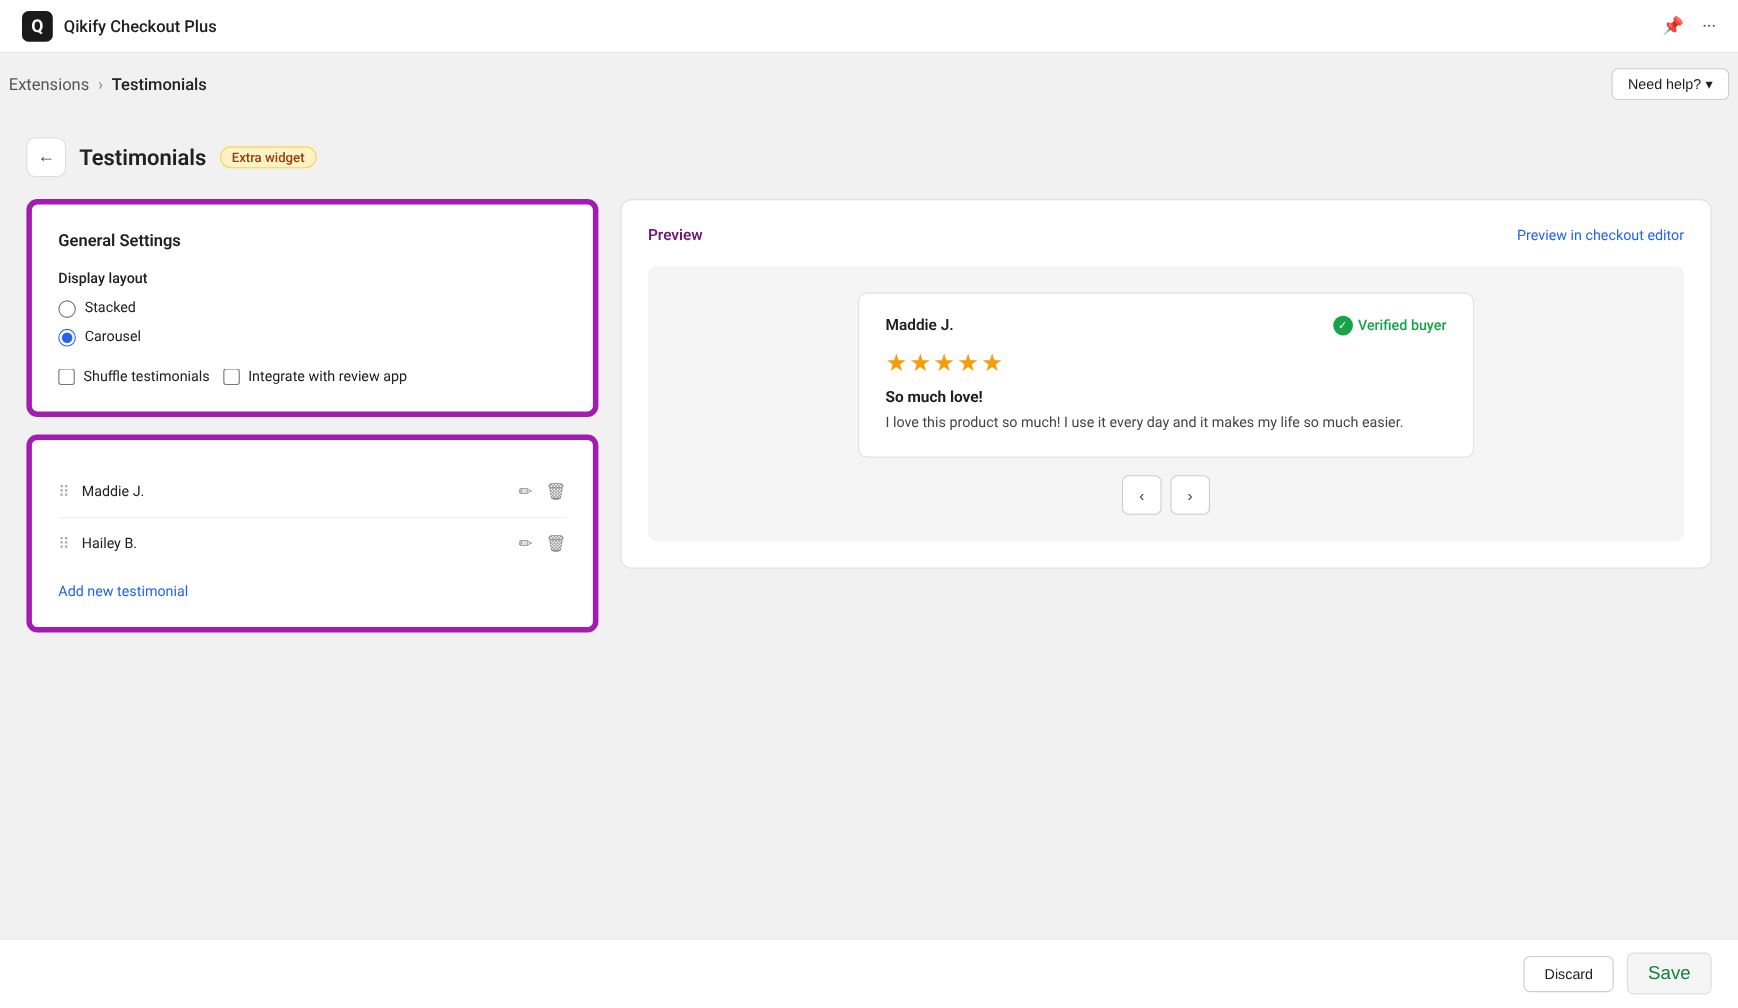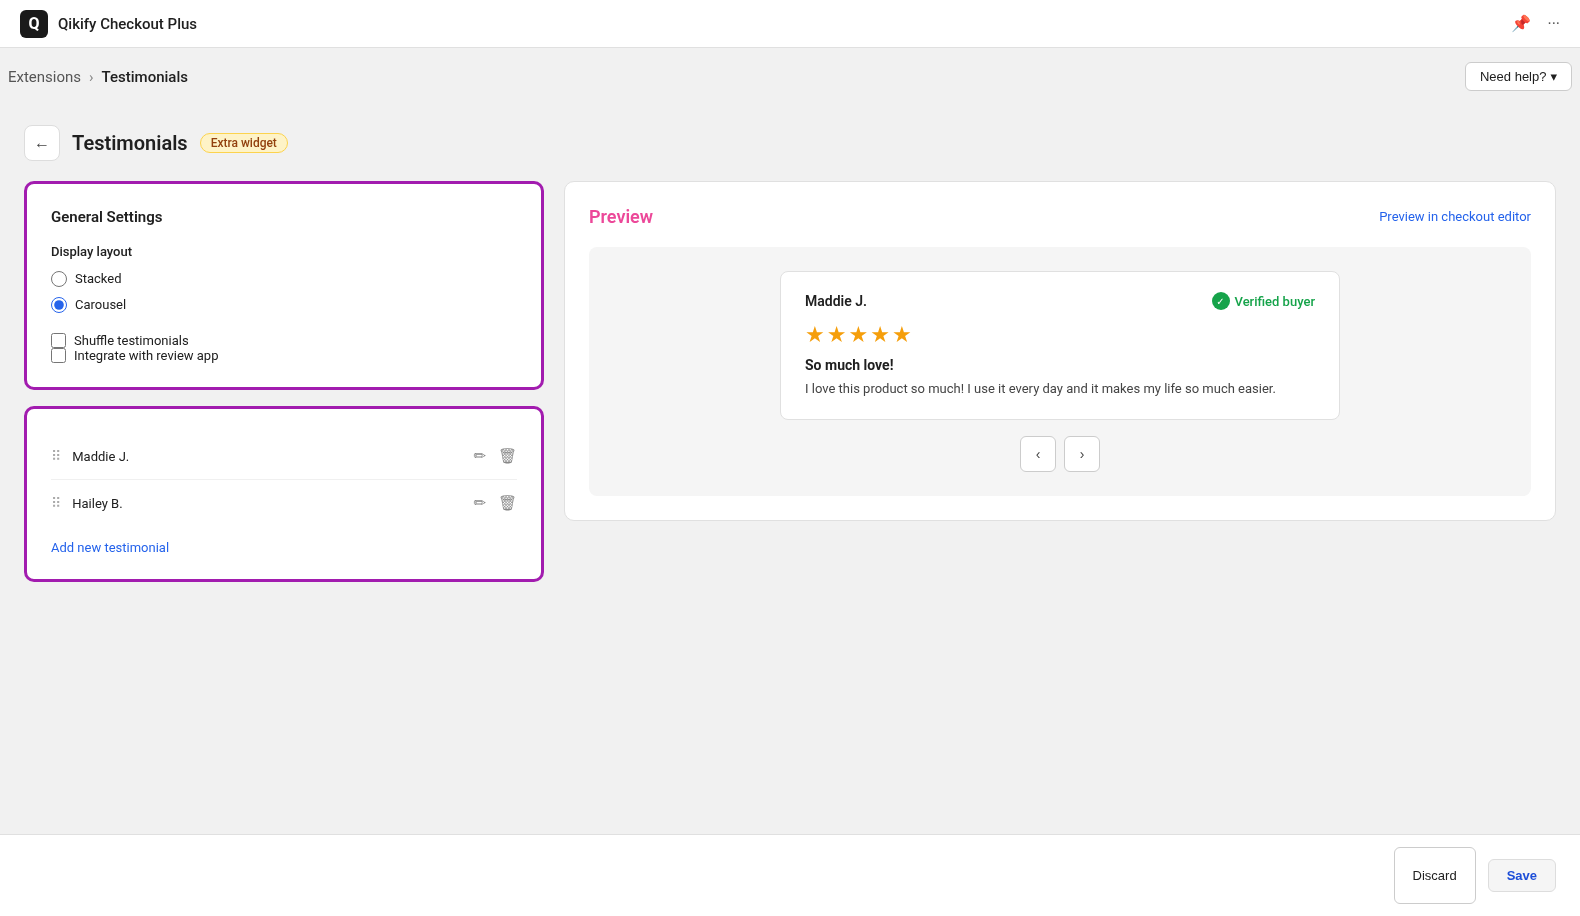--- a/index.html
+++ b/index.html
@@ -145,21 +145,21 @@
       width: 520px;
       flex-shrink: 0;
       display: flex;
       flex-direction: column;
       gap: 16px;
     }
 
     
     .card {
       background: #fff;
-      border: 3px solid #a21caf;
+      border: 5px solid #a21caf;
       border-radius: 10px;
       padding: 24px;
     }
 
     .card-title {
       font-size: 15px;
       font-weight: 600;
       color: #202020;
       margin-bottom: 18px;
     }
@@ -192,22 +192,22 @@
       cursor: pointer;
     }
 
     .radio-label {
       font-size: 13px;
       color: #202020;
     }
 
     .checkbox-group {
       display: flex;
-      flex-direction: column;
-      gap: 0;
+      flex-direction: row;
+      gap: 12px;
     }
 
     .checkbox-item {
       display: flex;
       align-items: center;
       gap: 8px;
       cursor: pointer;
     }
 
     .checkbox-input {
@@ -285,23 +285,23 @@
     }
 
     .preview-header {
       display: flex;
       align-items: center;
       justify-content: space-between;
       margin-bottom: 20px;
     }
 
     .preview-title {
-      font-size: 18px;
+      font-size: 14px;
       font-weight: 600;
-      color: #ec4899;
+      color: #701a75;
       text-align: center;
     }
 
     .preview-link {
       color: #2563eb;
       font-size: 13px;
       cursor: pointer;
       text-decoration: none;
     }
 
@@ -415,36 +415,36 @@
       justify-content: flex-end;
       align-items: center;
       padding: 12px 24px;
       gap: 12px;
     }
 
     .discard-btn {
       background: #fff;
       border: 1px solid #ccc;
       border-radius: 6px;
-      padding: 20px 18px;
+      padding: 8px 18px;
       font-size: 13px;
       font-weight: 500;
       cursor: pointer;
       color: #202020;
     }
 
     .save-btn {
       background: #f5f5f5;
       border: 1px solid #ddd;
       border-radius: 6px;
       padding: 8px 18px;
-      font-size: 13px;
-      font-weight: 700;
-      cursor: pointer;
-      color: #1d4ed8;
+      font-size: 17px;
+      font-weight: 400;
+      cursor: pointer;
+      color: #15803d;
     }
   </style>
 </head>
 <body>
 
 <div class="top-bar">
   <div class="top-bar-left">
     <div class="app-logo">
       <span class="app-logo-q">Q</span>
     </div>

